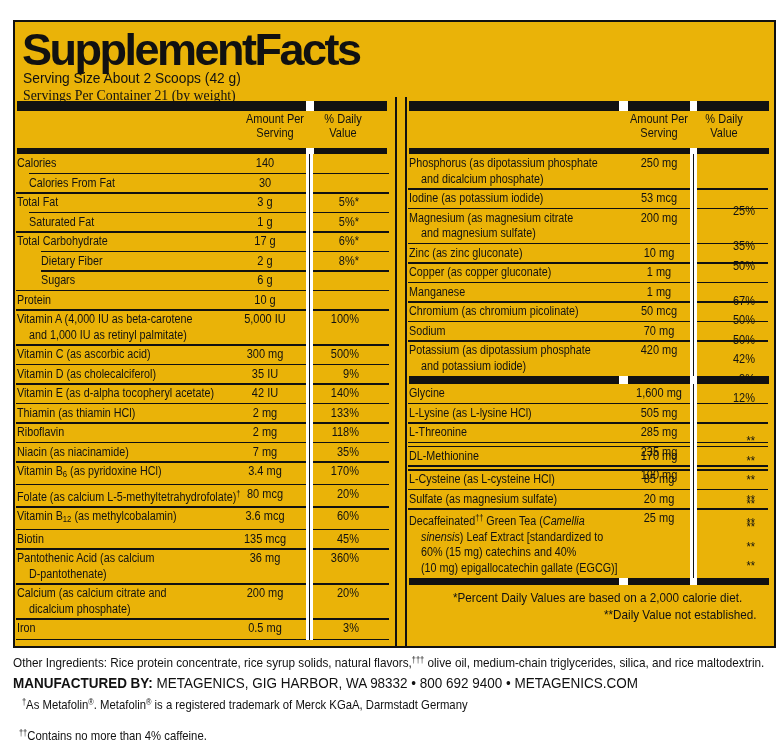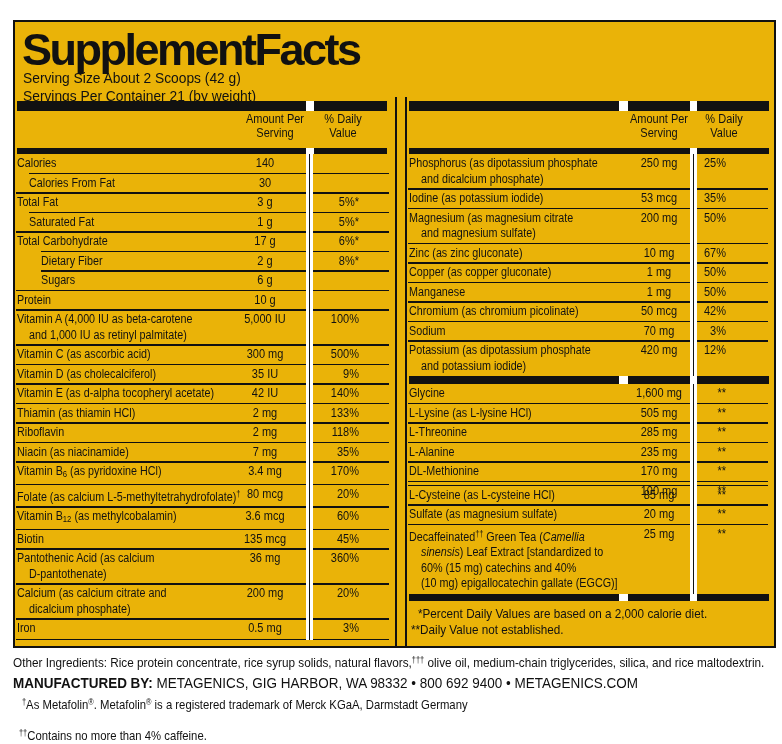--- a/index.html
+++ b/index.html
@@ -1,21 +1,21 @@
 <!DOCTYPE html>
 <html><head>
 <meta charset="utf-8">
 <style>
   html,body { margin:0; padding:0; background:#fff; }
   body { width:782px; height:744px; position:relative; font-family:"Liberation Sans","DejaVu Sans",sans-serif; color:#111; -webkit-font-smoothing:antialiased; }
   .facts-box { position:absolute; left:13px; top:20px; width:763px; height:628px; border:2.5px solid #111; box-sizing:border-box; background:#eab308; }
   .title { position:absolute; left:7px; top:2px; font-size:45px; font-weight:bold; letter-spacing:-2.5px; word-spacing:-10px; white-space:nowrap; }
   .serving-line { position:absolute; left:8px; font-size:15px; line-height:17px; white-space:nowrap; }
   .serving-line span { display:inline-block; transform:scaleX(.92); transform-origin:0 50%; }
-  .sv1 { top:47px; } .sv2 { top:65px; }
+  .sv1 { top:47px; } .sv2 { top:65px;font-family:Liberation Serif, serif; }
 
   .panel { position:absolute; top:75px; bottom:0; box-sizing:border-box; }
   .panel-left  { left:0; width:382px; border-right:2px solid #111; }
   .panel-right { left:390px; right:0; border-left:2px solid #111; }
 
   .bar { height:10px; }
   .panel-left  .bar { margin:0 8px 0 1.5px; background:linear-gradient(90deg,#111 0 289px,#fff 289px 297px,#111 297px 100%); }
   .panel-right .bar { margin:0 5px 0 2px;   background:linear-gradient(90deg,#111 0 210px,#fff 210px 219px,#111 219px 281px,#fff 281px 288px,#111 288px 100%); }
   .bar-top { margin-top:4px !important; }
   .bar-sub { height:6px; margin-top:7px !important; }
@@ -45,24 +45,24 @@
   .nm { margin-left:calc(2px + var(--ml,0px)); position:relative; z-index:2; }
   .indent-1 .nm { --ml:12px; } .indent-2 .nm { --ml:24px; }
   .ln { font-size:12.5px; line-height:15.5px; white-space:nowrap; width:max-content; transform:scaleX(.86); transform-origin:0 50%; }
   .ln.wrap { margin-left:12px; }
   .amt,.dv { position:absolute; top:2px; z-index:2; font-size:12.5px; line-height:15.5px; }
   .amt span { display:block; text-align:center; transform:scaleX(.88); transform-origin:50% 50%; }
   .dv  span { display:block; text-align:right;  transform:scaleX(.88); transform-origin:100% 50%; }
   .panel-left  .amt { left:205px; width:90px; }
   .panel-left  .dv  { left:297px; width:47px; }
   .panel-right .amt { left:207px; width:90px; }
-  .panel-right .dv  { left:274px; width:45px; }
+  .panel-right .dv  { left:303px; width:45px;margin-top:48px; }
   .endline { height:1.2px; background:#111; margin:0 6px 0 1px; position:relative; z-index:0; }
 
-  .fnotes { padding:5px 0 0 4px; }
+  .fnotes { padding:5px 0 0 4px;text-align:right; }
   .fnote { font-size:13px; line-height:16.5px; white-space:nowrap; }
   .fnote span { display:inline-block; transform:scaleX(.9); transform-origin:0 50%; }
   .fnote:first-child { padding-left:7px; }
 
   .footer { position:absolute; left:13px; top:652px; width:769px; }
   .fline { white-space:nowrap; }
   .fline > span { display:inline-block; transform:scaleX(.87); transform-origin:0 50%; }
   .oi   { font-size:13.5px; line-height:17px; }
   .mfg  { font-size:15.5px; line-height:19px; margin-top:2px; }
   .mfg .lbl { font-weight:bold; }
@@ -487,23 +487,20 @@
             <div class="ln">L-Threonine</div>
           </div>
           <div class="amt">
             <span>285 mg</span>
           </div>
           <div class="dv">
             <span>**</span>
           </div>
         </div>
         <div class="row indent-0">
-          <div class="nm">
-            <div class="ln">L-Alanine</div>
-          </div>
           <div class="amt">
             <span>235 mg</span>
           </div>
           <div class="dv">
             <span>**</span>
           </div>
         </div>
         <div class="row indent-0">
           <div class="nm">
             <div class="ln">DL-Methionine</div>

